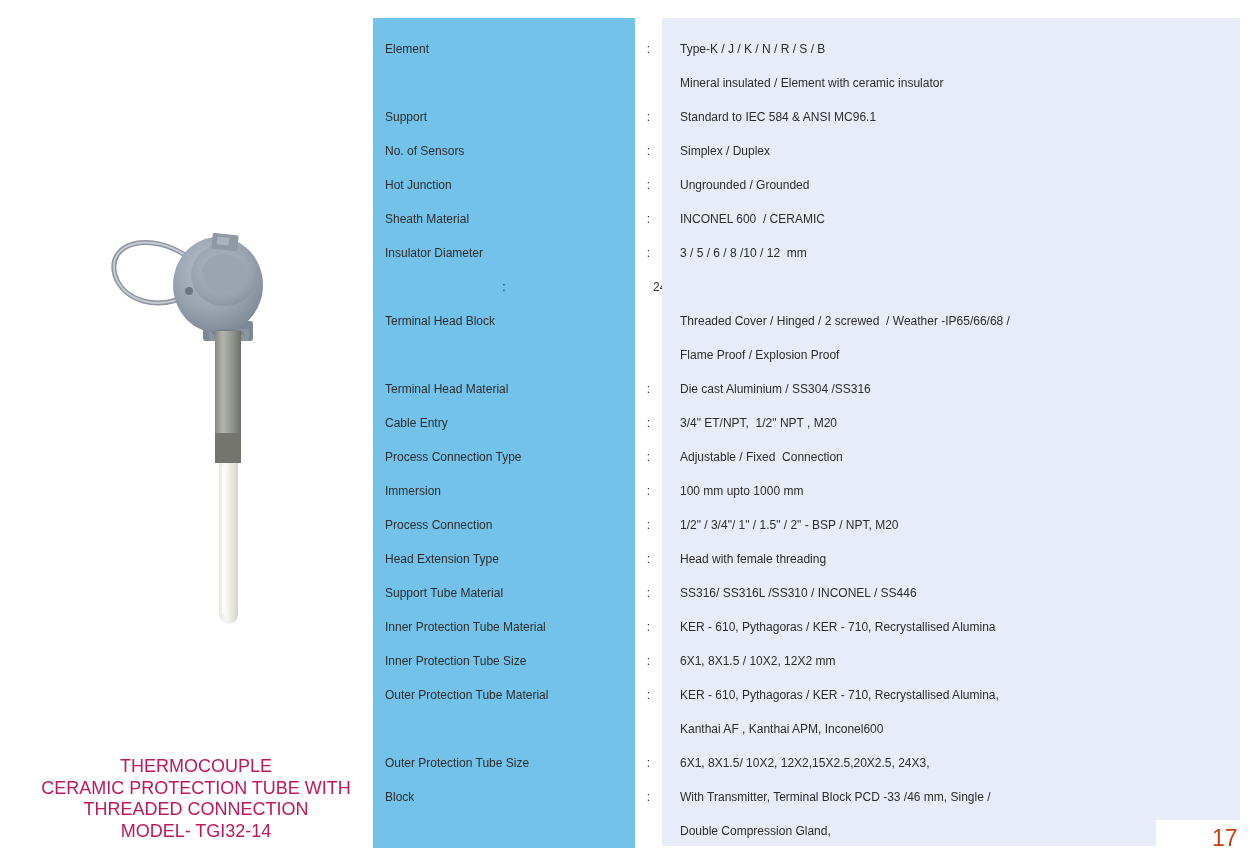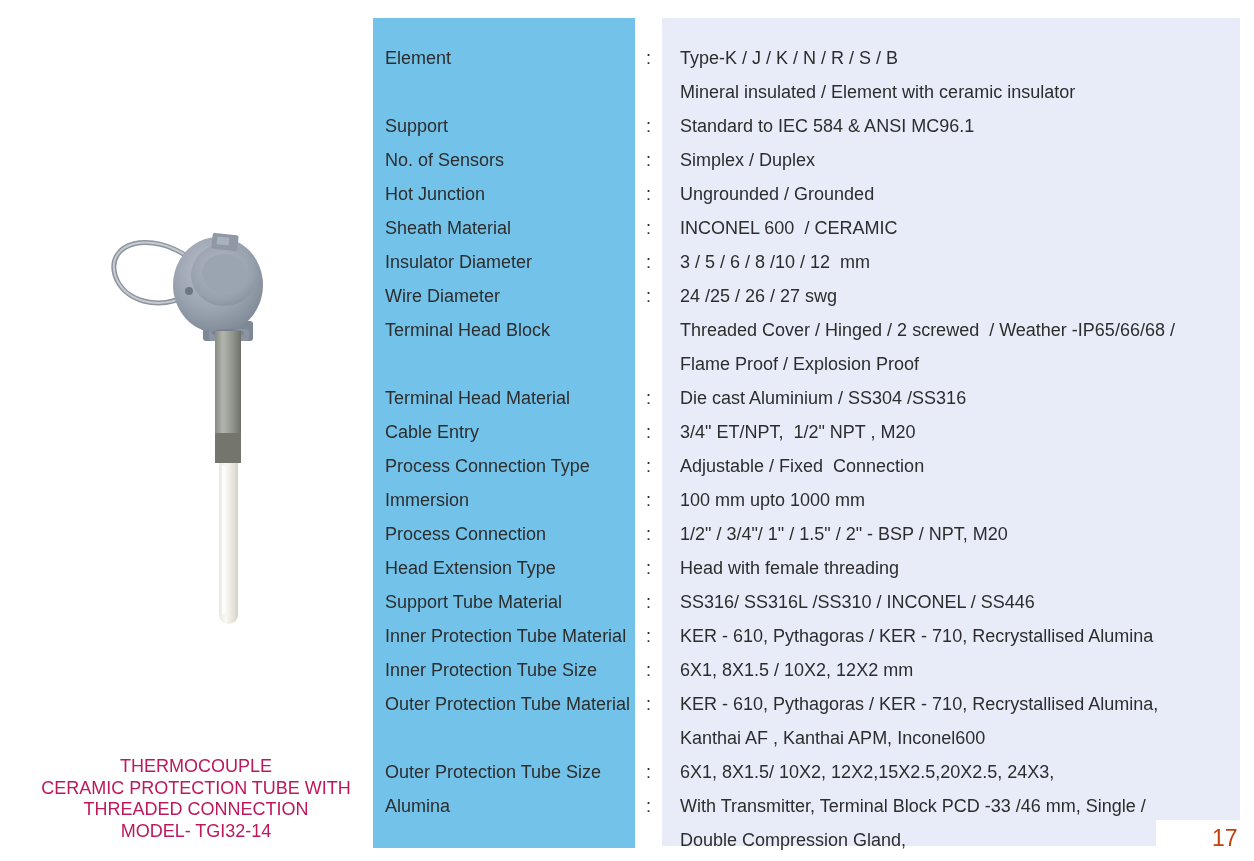--- a/index.html
+++ b/index.html
@@ -12,22 +12,22 @@
     color: var(--text, #2d2d2d);
     overflow: hidden;
   }
   .panel { position: absolute; top: 18px; }
   .label-panel { left: 373px; width: 262px; height: 830px; background: var(--label-panel, #73C2E9); }
   .value-panel { left: 662px; width: 578px; height: 828px; background: var(--value-panel, #E7ECF8); }
 
   .spec-rows {
     position: absolute;
     left: 373px; top: 18px; width: 867px;
-    padding-top: 23px;
-    font-size: 18px;
+    padding-top: 14px;
+    font-size: 12px;
   }
   .spec-row {
     display: grid;
     grid-template-columns: 262px 27px 1fr;
     height: 34px;
     line-height: 34px;
     white-space: pre;
   }
   .spec-row .label { padding-left: 12px; overflow: hidden; }
   .spec-row .colon { text-align: center; }
@@ -119,35 +119,35 @@
   <div class="panel value-panel"></div>
 
   <div class="spec-rows" id="spec-rows">
       <div class="spec-row"><div class="label">Element</div><div class="colon">:</div><div class="value">Type-K / J / K / N / R / S / B</div></div>
       <div class="spec-row"><div class="label"></div><div class="colon"></div><div class="value">Mineral insulated / Element with ceramic insulator</div></div>
       <div class="spec-row"><div class="label">Support</div><div class="colon">:</div><div class="value">Standard to IEC 584 &amp; ANSI MC96.1</div></div>
       <div class="spec-row"><div class="label">No. of Sensors</div><div class="colon">:</div><div class="value">Simplex / Duplex</div></div>
       <div class="spec-row"><div class="label">Hot Junction</div><div class="colon">:</div><div class="value">Ungrounded / Grounded</div></div>
       <div class="spec-row"><div class="label">Sheath Material</div><div class="colon">:</div><div class="value">INCONEL 600  / CERAMIC</div></div>
       <div class="spec-row"><div class="label">Insulator Diameter</div><div class="colon">:</div><div class="value">3 / 5 / 6 / 8 /10 / 12  mm</div></div>
-      <div class="spec-row"><div class="label">Wire Diameter</div><div class="colon">:</div><div class="value">24 /25 / 26 / 27 swg</div></div>
+      <div class="spec-row"><div class="colon">:</div><div class="value">24 /25 / 26 / 27 swg</div></div>
       <div class="spec-row"><div class="label">Terminal Head Block</div><div class="colon"></div><div class="value">Threaded Cover / Hinged / 2 screwed  / Weather -IP65/66/68 /</div></div>
       <div class="spec-row"><div class="label"></div><div class="colon"></div><div class="value">Flame Proof / Explosion Proof</div></div>
       <div class="spec-row"><div class="label">Terminal Head Material</div><div class="colon">:</div><div class="value">Die cast Aluminium / SS304 /SS316</div></div>
       <div class="spec-row"><div class="label">Cable Entry</div><div class="colon">:</div><div class="value">3/4" ET/NPT,  1/2" NPT , M20</div></div>
       <div class="spec-row"><div class="label">Process Connection Type</div><div class="colon">:</div><div class="value">Adjustable / Fixed  Connection</div></div>
       <div class="spec-row"><div class="label">Immersion</div><div class="colon">:</div><div class="value">100 mm upto 1000 mm</div></div>
       <div class="spec-row"><div class="label">Process Connection</div><div class="colon">:</div><div class="value">1/2" / 3/4"/ 1" / 1.5" / 2" - BSP / NPT, M20</div></div>
       <div class="spec-row"><div class="label">Head Extension Type</div><div class="colon">:</div><div class="value">Head with female threading</div></div>
       <div class="spec-row"><div class="label">Support Tube Material</div><div class="colon">:</div><div class="value">SS316/ SS316L /SS310 / INCONEL / SS446</div></div>
       <div class="spec-row"><div class="label">Inner Protection Tube Material</div><div class="colon">:</div><div class="value">KER - 610, Pythagoras / KER - 710, Recrystallised Alumina</div></div>
       <div class="spec-row"><div class="label">Inner Protection Tube Size</div><div class="colon">:</div><div class="value">6X1, 8X1.5 / 10X2, 12X2 mm</div></div>
       <div class="spec-row"><div class="label">Outer Protection Tube Material</div><div class="colon">:</div><div class="value">KER - 610, Pythagoras / KER - 710, Recrystallised Alumina,</div></div>
       <div class="spec-row"><div class="label"></div><div class="colon"></div><div class="value">Kanthai AF , Kanthai APM, Inconel600</div></div>
       <div class="spec-row"><div class="label">Outer Protection Tube Size</div><div class="colon">:</div><div class="value">6X1, 8X1.5/ 10X2, 12X2,15X2.5,20X2.5, 24X3,</div></div>
-      <div class="spec-row"><div class="label">Alumina</div><div class="colon">:</div><div class="value">With Transmitter, Terminal Block PCD -33 /46 mm, Single /</div></div>
+      <div class="spec-row"><div class="label">Block</div><div class="colon">:</div><div class="value">With Transmitter, Terminal Block PCD -33 /46 mm, Single /</div></div>
       <div class="spec-row"><div class="label"></div><div class="colon"></div><div class="value">Double Compression Gland,</div></div>
     </div>
 
   <div class="page-number-area"></div>
   <div class="page-number">17</div>
 
 </div>
 
 </body></html>

